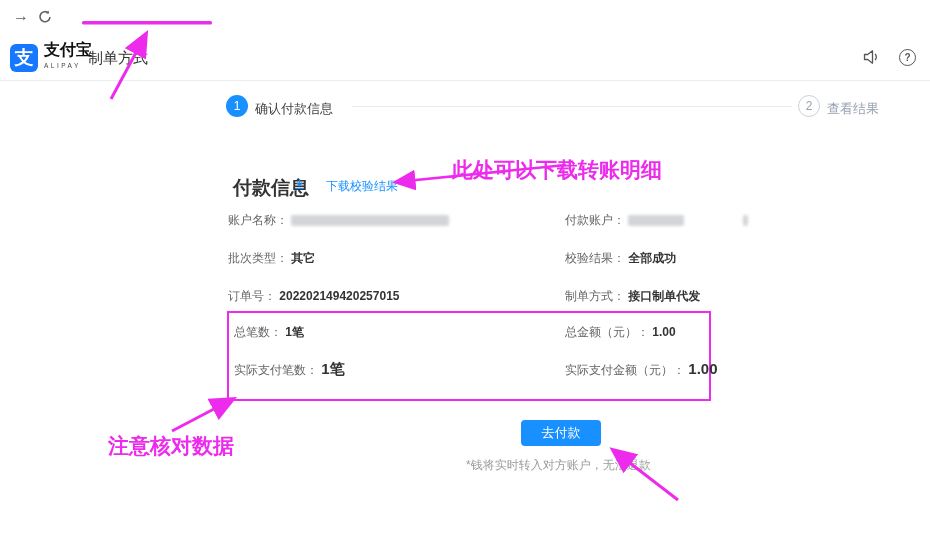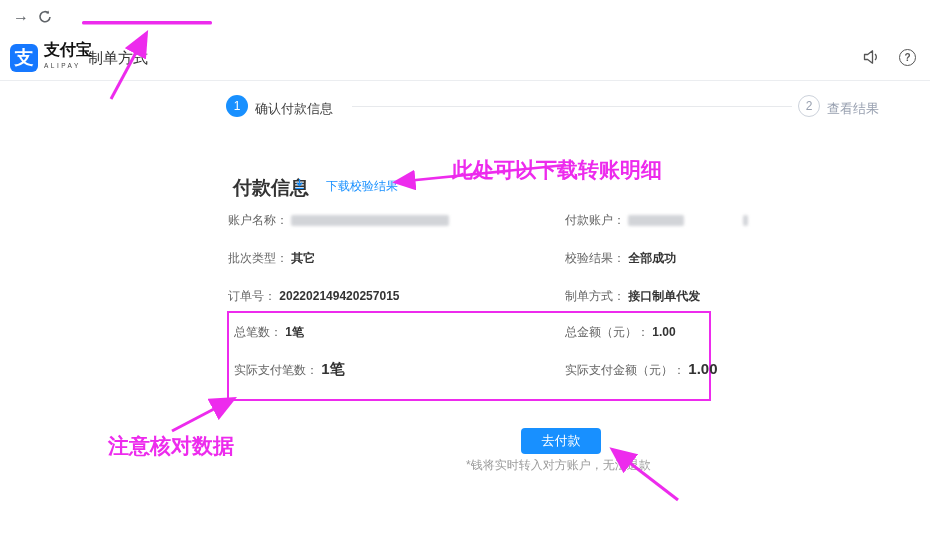--- a/index.html
+++ b/index.html
@@ -38,21 +38,21 @@
   
   .sec-title{font-size:19px;font-weight:700;color:#333;}
   .dl-link{font-size:12px;color:#1890ff;cursor:pointer;display:flex;align-items:flex-start;gap:21px;}
   .f-row{font-size:12px;white-space:nowrap;}
   .f-label{color:#666;}
   .f-value{color:#333;font-weight:700;}
   .redact{display:inline-block;height:11px;background:#a7abb3;opacity:.5;border-radius:2px;filter:blur(1.6px);vertical-align:middle;}
   .summary-box{position:absolute;left:227px;top:311px;width:484px;height:90px;border:2px solid #ed2bed;box-sizing:border-box;}
   .big-val{font-size:15px;}
   .pay-btn{position:absolute;left:521px;top:420px;width:80px;height:26px;background:#1890ff;border:none;border-radius:4px;
-    color:#fff;font-size:13px;cursor:pointer;font-family:inherit;margin-top:8px;}
+    color:#fff;font-size:13px;cursor:pointer;font-family:inherit;}
   .pay-note{position:absolute;left:466px;top:457px;font-size:12px;color:#9b9b9b;white-space:nowrap;}
   
   .anno{position:absolute;font-size:21px;font-weight:700;color:#ed2bed;white-space:nowrap;z-index:60;}
   .overlay{position:absolute;left:0;top:0;width:930px;height:551px;pointer-events:none;z-index:55;}
 </style>
 </head>
 <body>
 
 <div class="frame">
 

